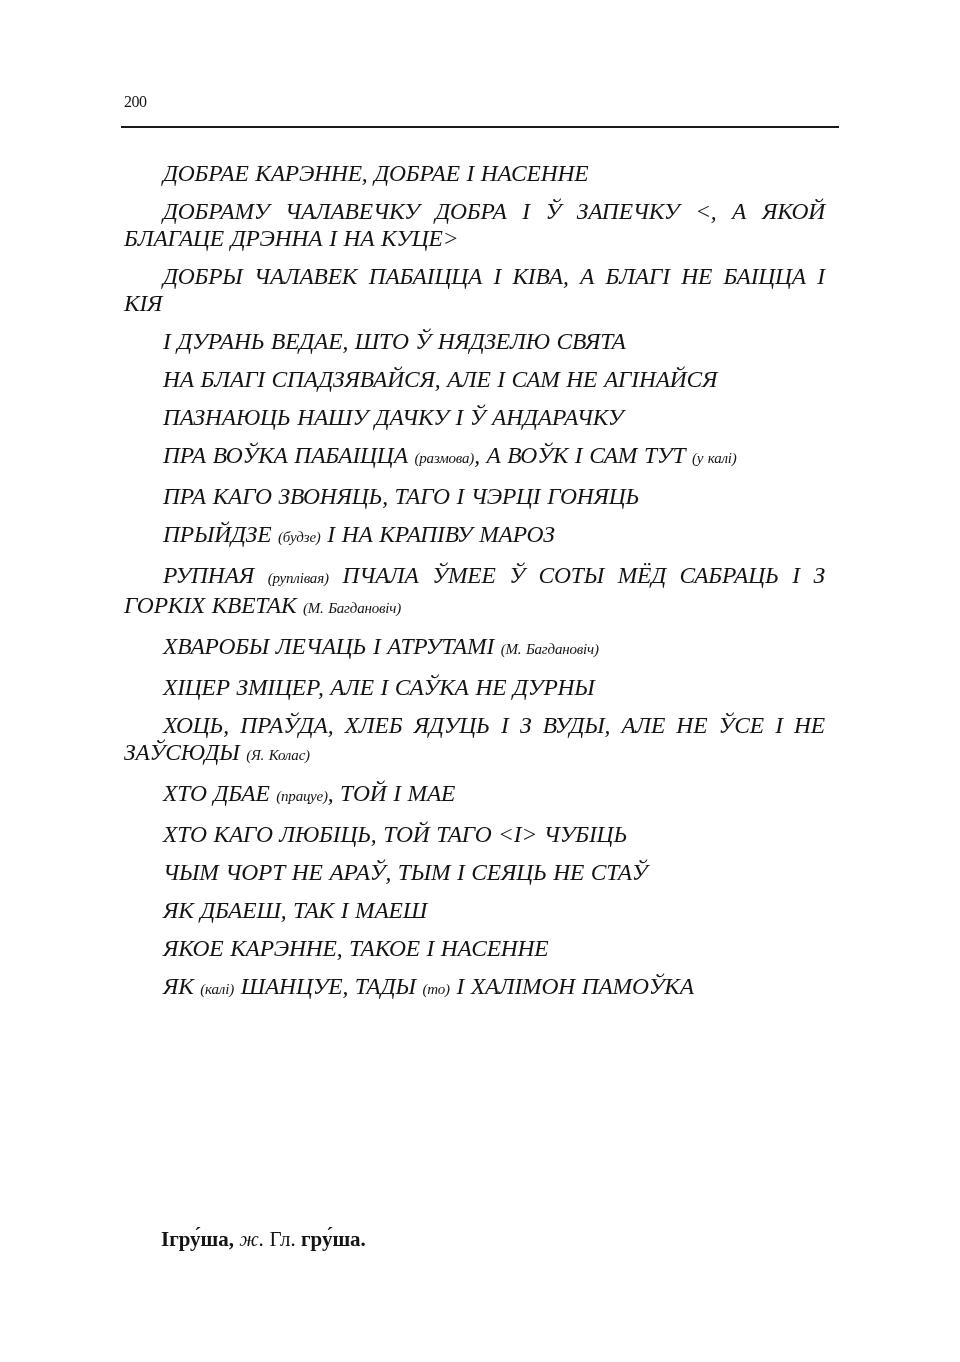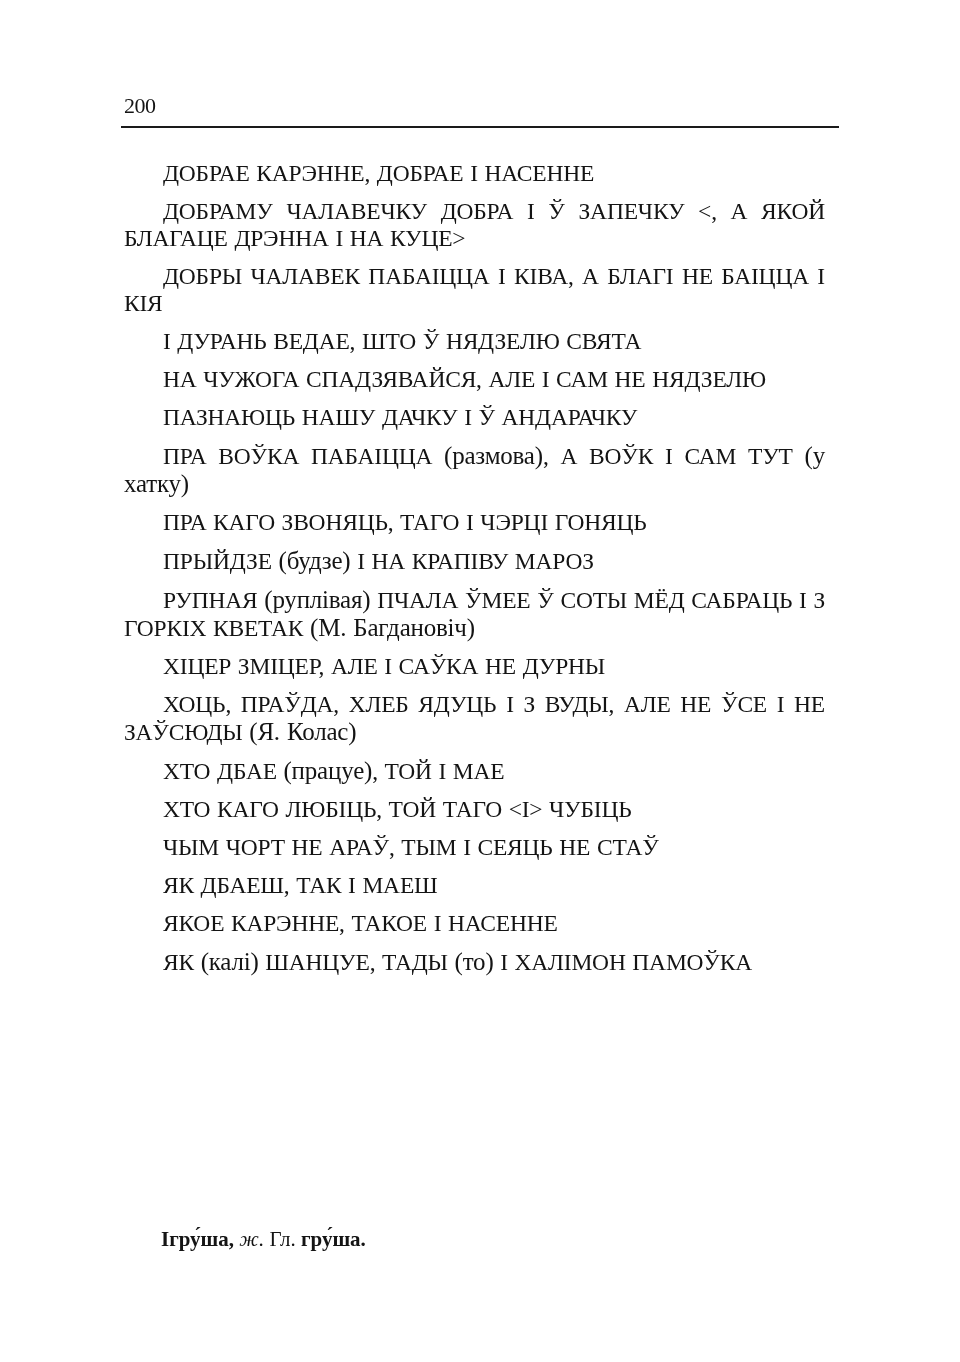--- a/index.html
+++ b/index.html
@@ -2,58 +2,60 @@
 <html><head>
 <meta charset="utf-8">
 <style>
   html, body { margin: 0; padding: 0; background: #ffffff; }
   body {
     width: 960px; height: 1362px; position: relative; overflow: hidden;
     font-family: "Liberation Serif", serif; color: #141414;
   }
   .page-number {
     position: absolute; left: 124px; top: 93px;
-    font-size: 22px; letter-spacing: -0.5px;
+    font-size: 16px; letter-spacing: -0.5px;
   }
   .rule {
     position: absolute; left: 121px; top: 126px; width: 718px; height: 2px;
     background: #1a1a1a;
   }
   .content {
     position: absolute; left: 124px; top: 160px; width: 713px;
   }
   .entry {
     font-size: 23.5px; line-height: 27px; text-align: justify;
     text-indent: 39px; margin: 0 12px 11px 0; letter-spacing: -0.2px;
     word-spacing: 1px;
+    font-style: italic;
   }
-  .entry .note { font-size: 25px; }
+  .entry .note { font-size: 15px; }
   .headword-line {
     position: absolute; left: 161px; top: 1227px; font-size: 21px; text-align: right;
   }
   .headword-line .hw { font-weight: bold; }
   .headword-line .gram { font-style: italic; }
 </style>
 </head>
 <body>
 
 <div class="page-number">200</div>
 <div class="rule"></div>
 
 <div class="content">
   <p class="entry"><span>ДОБРАЕ КАРЭННЕ, ДОБРАЕ І НАСЕННЕ</span></p>
   <p class="entry"><span>ДОБРАМУ ЧАЛАВЕЧКУ ДОБРА І Ў ЗАПЕЧКУ &lt;, А ЯКОЙ БЛАГАЦЕ ДРЭННА І НА КУЦЕ&gt;</span></p>
   <p class="entry"><span>ДОБРЫ ЧАЛАВЕК ПАБАІЦЦА І КІВА, А БЛАГІ НЕ БАІЦЦА І КІЯ</span></p>
   <p class="entry"><span>І ДУРАНЬ ВЕДАЕ, ШТО Ў НЯДЗЕЛЮ СВЯТА</span></p>
-  <p class="entry"><span>НА ЧУЖОГА СПАДЗЯВАЙСЯ, АЛЕ І САМ НЕ НЯДЗЕЛЮ</span></p>
+  <p class="entry"><span>НА БЛАГІ СПАДЗЯВАЙСЯ, АЛЕ І САМ НЕ АГІНАЙСЯ</span></p>
   <p class="entry"><span>ПАЗНАЮЦЬ НАШУ ДАЧКУ І Ў АНДАРАЧКУ</span></p>
-  <p class="entry"><span>ПРА ВОЎКА ПАБАІЦЦА </span><span class="note">(размова)</span><span>, А ВОЎК І САМ ТУТ </span><span class="note">(у хатку)</span></p>
+  <p class="entry"><span>ПРА ВОЎКА ПАБАІЦЦА </span><span class="note">(размова)</span><span>, А ВОЎК І САМ ТУТ </span><span class="note">(у калі)</span></p>
   <p class="entry"><span>ПРА КАГО ЗВОНЯЦЬ, ТАГО І ЧЭРЦІ ГОНЯЦЬ</span></p>
   <p class="entry"><span>ПРЫЙДЗЕ </span><span class="note">(будзе)</span><span> І НА КРАПІВУ МАРОЗ</span></p>
   <p class="entry"><span>РУПНАЯ </span><span class="note">(руплівая)</span><span> ПЧАЛА ЎМЕЕ Ў СОТЫ МЁД САБРАЦЬ І З ГОРКІХ КВЕТАК </span><span class="note">(М. Багдановіч)</span></p>
+  <p class="entry"><span>ХВАРОБЫ ЛЕЧАЦЬ І АТРУТАМІ </span><span class="note">(М. Багдановіч)</span></p>
   <p class="entry"><span>ХІЦЕР ЗМІЦЕР, АЛЕ І САЎКА НЕ ДУРНЫ</span></p>
   <p class="entry"><span>ХОЦЬ, ПРАЎДА, ХЛЕБ ЯДУЦЬ І З ВУДЫ, АЛЕ НЕ ЎСЕ І НЕ ЗАЎСЮДЫ </span><span class="note">(Я. Колас)</span></p>
   <p class="entry"><span>ХТО ДБАЕ </span><span class="note">(працуе)</span><span>, ТОЙ І МАЕ</span></p>
   <p class="entry"><span>ХТО КАГО ЛЮБІЦЬ, ТОЙ ТАГО &lt;І&gt; ЧУБІЦЬ</span></p>
   <p class="entry"><span>ЧЫМ ЧОРТ НЕ АРАЎ, ТЫМ І СЕЯЦЬ НЕ СТАЎ</span></p>
   <p class="entry"><span>ЯК ДБАЕШ, ТАК І МАЕШ</span></p>
   <p class="entry"><span>ЯКОЕ КАРЭННЕ, ТАКОЕ І НАСЕННЕ</span></p>
   <p class="entry"><span>ЯК </span><span class="note">(калі)</span><span> ШАНЦУЕ, ТАДЫ </span><span class="note">(то)</span><span> І ХАЛІМОН ПАМОЎКА</span></p>
 </div>
 

